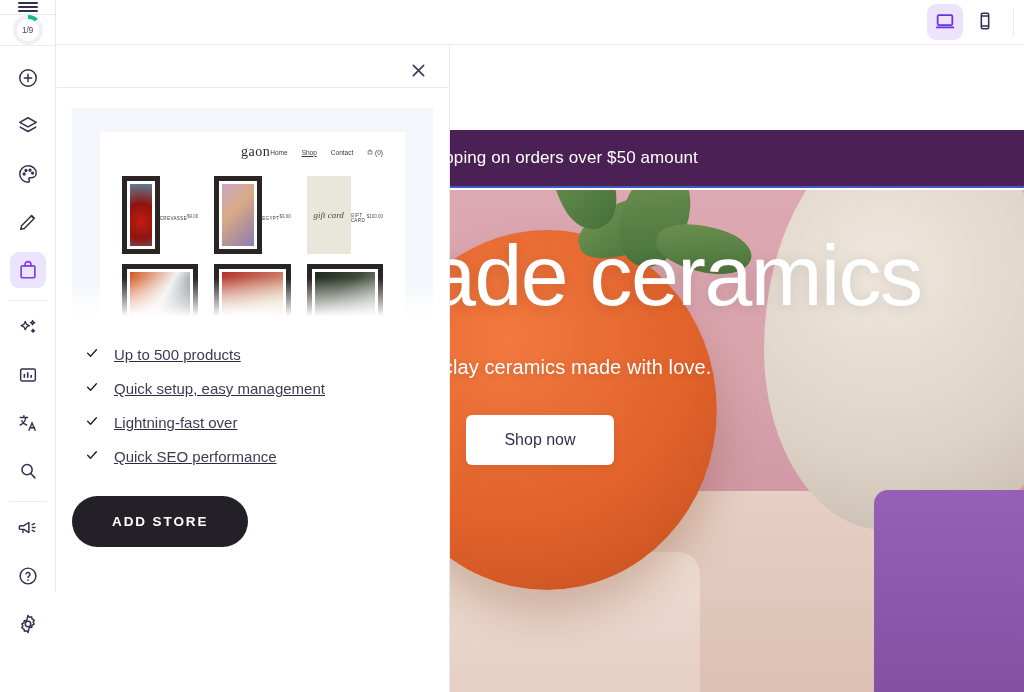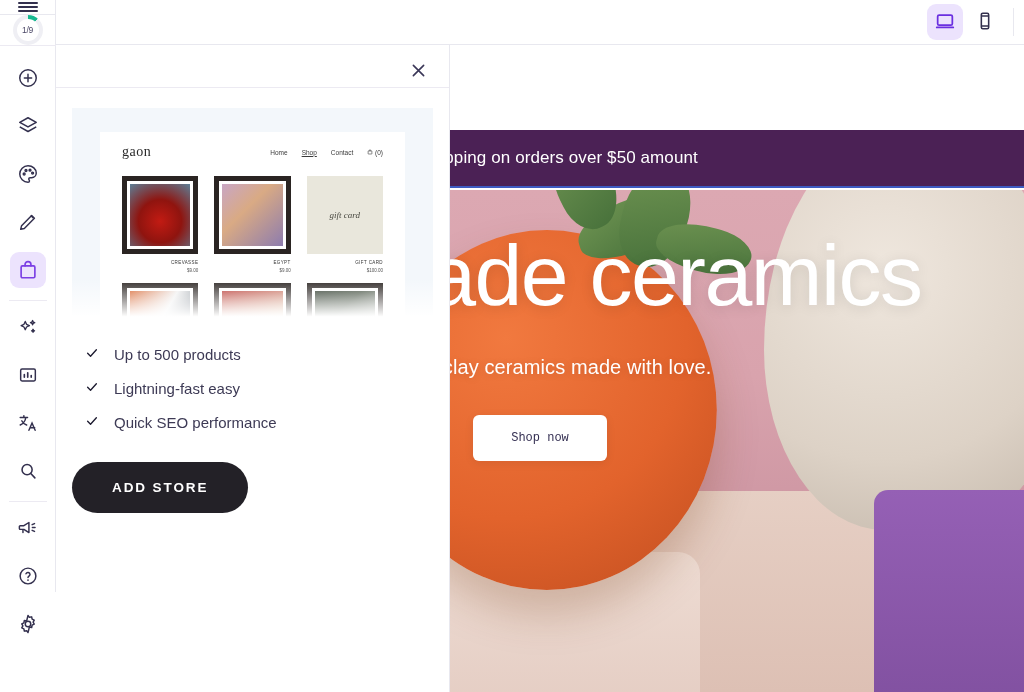--- a/index.html
+++ b/index.html
@@ -145,21 +145,21 @@
     white-space: nowrap; letter-spacing:-1.5px;
     text-shadow: 0 2px 14px rgba(0,0,0,.12);
   }
   .hero-sub {
     margin-top: 38px; font-size:20px; color:#ffffff; letter-spacing:.1px;
     text-shadow: 0 1px 8px rgba(0,0,0,.15);
   }
   .hero-cta {
     margin-top: 36px; background:#ffffff; color:#342f52;
     border:none; border-radius:6px; padding:16px 38px;
-    font-size:12px; cursor:pointer; font-family:Liberation Mono, monospace;
+    font-size:16px; cursor:pointer; font-family:Liberation Sans, sans-serif;
     box-shadow: 0 2px 10px rgba(0,0,0,.08);
   }
 
   
   .panel {
     position:absolute; left:56px; top:45px; width:394px; height:647px;
     background:#ffffff; z-index: 50;
     border-right: 1px solid #e8e8ef;
     display:flex; flex-direction:column;
   }
@@ -172,39 +172,39 @@
   .panel-title { margin-top:36px; font-size:25px; font-weight:700; color:#2b2747; letter-spacing:-.3px; }
   .panel-body { padding: 20px 16px 0; }
   .preview-card {
     position:relative; height: 212px; background:#f3f7fb; overflow:hidden;
   }
   .preview-card::after {
     content:""; position:absolute; left:0; right:0; bottom:0; height:42px;
     background: linear-gradient(180deg, rgba(255,255,255,0) 0%, #ffffff 92%);
   }
   .mini-site { position:absolute; left:28px; right:28px; top:24px; bottom:0; background:#fff; }
-  .mini-topbar { display:flex; align-items:center; justify-content:space-between; padding: 12px 22px 0; }
+  .mini-topbar { display:flex; align-items:center; justify-content:flex-end; padding: 12px 22px 0; }
   .mini-logo { font-family:"Liberation Serif", serif; font-size:14px; color:#2a2a2a; letter-spacing:.5px; }
   .mini-nav { display:flex; align-items:center; gap:14px; font-size:6.5px; color:#3a3a3a; }
   .mini-nav .u { text-decoration: underline; }
   .mini-grid { display:grid; grid-template-columns: repeat(3, 1fr); gap: 10px 16px; padding: 16px 22px 0; }
-  .mini-prod { display:flex; flex-direction:column; align-items:flex-end; }
+  .mini-prod { display:flex; flex-direction:row; align-items:center; }
   .mini-frame { width: 100%; height: 78px; border: 5px solid #2a2422; background:#fff; padding:3px; }
   .mini-art { width:100%; height:100%; }
   .art-1 { background: radial-gradient(circle at 50% 60%, #c21b13 0%, #8f140f 45%, #5d7f96 100%); }
   .art-2 { background: linear-gradient(135deg,#c9a6c4 0%, #d9aa84 40%, #8d7cae 100%); }
   .art-3 { background: #e9e7dc; display:flex; align-items:center; justify-content:center; }
   .art-3 span { font-family:"Liberation Serif", serif; font-size:9px; color:#4a4a42; font-style:italic; }
   .art-4 { background: linear-gradient(120deg,#d4581f 0%, #f0f0f0 50%, #1d2d3f 100%); }
   .art-5 { background: linear-gradient(160deg,#b42d28 0%, #e3cfae 60%, #cfc0a2 100%); }
   .art-6 { background: linear-gradient(140deg,#1d2a1c 0%, #3d4a3a 35%, #e8e8e8 100%); }
   .mini-name { margin-top:6px; font-size:4.5px; color:#333; letter-spacing:.4px; }
   .mini-price { margin-top:3px; font-size:4.5px; color:#555; }
 
-  .features { list-style:none; padding: 26px 10px 0 12px; }
+  .features { list-style:none; padding: 26px 10px 0 12px; text-decoration: underline; }
   .features li { display:flex; align-items:center; gap: 14px; margin-bottom: 17px; font-size:15px; color:#3d3a55; }
   .features li .chk { width:16px; color:#1d1b30; flex:0 0 auto; }
   .panel-footer { display:flex; padding: 14px 0 0; }
   .add-store-btn {
     background:#232127; color:#fff; border:none; cursor:pointer;
     border-radius: 30px; padding: 18px 40px;
     font-size: 13.5px; font-weight:700; letter-spacing: 1.9px;
     font-family: inherit;
   }
 </style>
@@ -493,21 +493,29 @@
               </svg>
           </span>
           <span>Up to 500 products</span>
         </li>
         <li>
           <span class="chk">
             <svg width="16" height="14" viewBox="0 0 24 24" fill="none" stroke="currentColor" stroke-width="2.3" stroke-linecap="round" stroke-linejoin="round">
                 <path d="M4.5 12.5l5 5 10-11"></path>
               </svg>
           </span>
-          <span>Lightning-fast easy</span>
+          <span>Quick setup, easy management</span>
+        </li>
+        <li>
+          <span class="chk">
+            <svg width="16" height="14" viewBox="0 0 24 24" fill="none" stroke="currentColor" stroke-width="2.3" stroke-linecap="round" stroke-linejoin="round">
+                <path d="M4.5 12.5l5 5 10-11"></path>
+              </svg>
+          </span>
+          <span>Lightning-fast over</span>
         </li>
         <li>
           <span class="chk">
             <svg width="16" height="14" viewBox="0 0 24 24" fill="none" stroke="currentColor" stroke-width="2.3" stroke-linecap="round" stroke-linejoin="round">
                 <path d="M4.5 12.5l5 5 10-11"></path>
               </svg>
           </span>
           <span>Quick SEO performance</span>
         </li>
       </ul>

